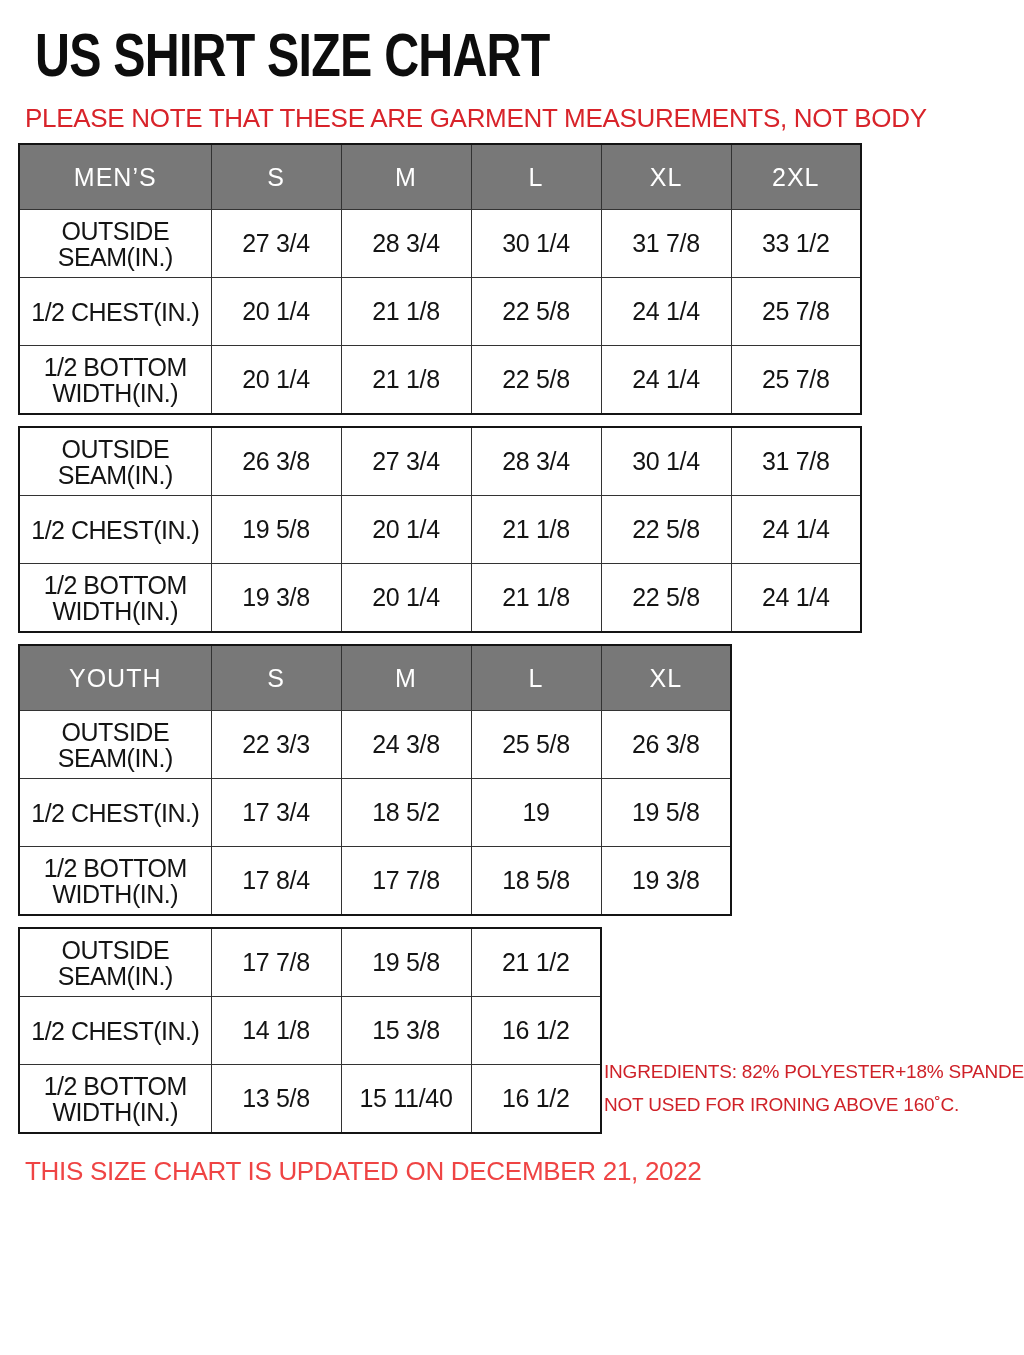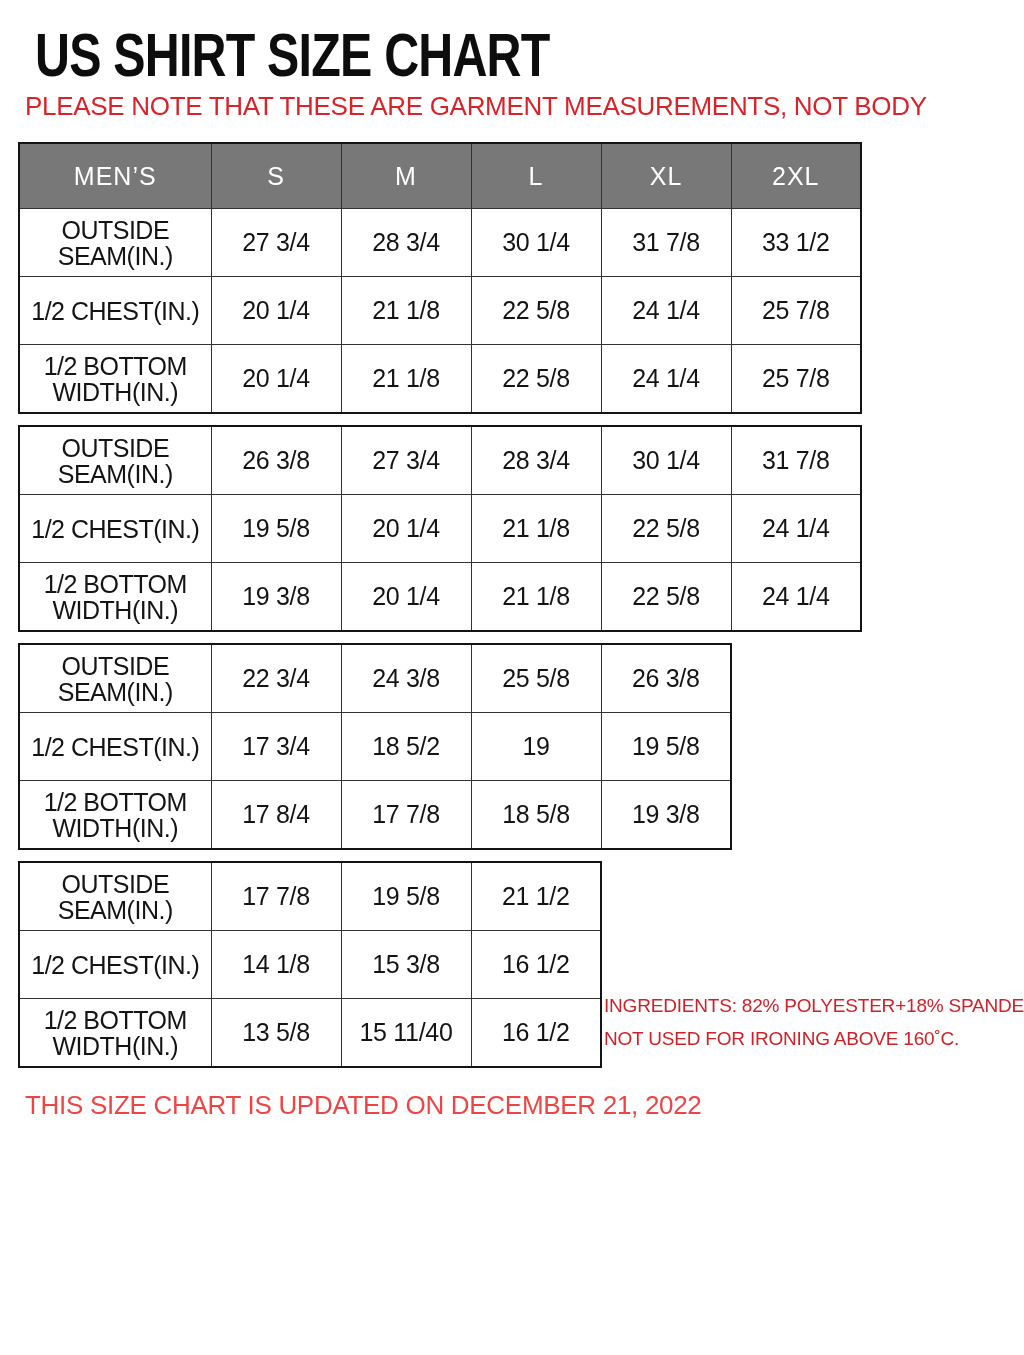--- a/index.html
+++ b/index.html
@@ -8,25 +8,25 @@
     font-family:"Liberation Sans","DejaVu Sans",sans-serif;
     -webkit-font-smoothing:antialiased;
   }
   .page-title{
     margin:20px 0 0 35px;
     font-size:62px;line-height:70px;font-weight:bold;color:#0d0d0d;
     letter-spacing:-1px;white-space:nowrap;
     transform:scaleX(0.78);transform-origin:0 50%;
   }
   .subtitle{
-    margin:2px 0 0 25px;
+    margin:14px 0 0 25px;
     color:#d8232a;font-size:26px;line-height:29px;font-weight:normal;
     letter-spacing:-0.3px;
   }
-  .tables-area{margin-top:21px;}
+  .tables-area{margin-top:10px;}
   table.size-table{
     border-collapse:collapse;table-layout:fixed;
     margin:0 0 11px 18px;
     border:2px solid #141414;
   }
   table.size-table col.c-lbl{width:192px;}
   table.size-table col.c-size{width:130px;}
   table.size-table th, table.size-table td{
     border:1px solid #333333;
     text-align:center;vertical-align:middle;
@@ -152,23 +152,30 @@
 
     <table class="size-table">
       <colgroup>
           <col class="c-lbl">
           <col class="c-size">
           <col class="c-size">
           <col class="c-size">
           <col class="c-size">
         </colgroup>
       <tbody>
+          <tr class="head">
+        <th>YOUTH</th>
+        <th>S</th>
+        <th>M</th>
+        <th>L</th>
+        <th>XL</th>
+      </tr>
       <tr>
         <td class="lbl">OUTSIDE SEAM(IN.)</td>
-        <td>22 3/4</td>
+        <td>22 3/3</td>
         <td>24 3/8</td>
         <td>25 5/8</td>
         <td>26 3/8</td>
       </tr>
       <tr>
         <td class="lbl">1/2 CHEST(IN.)</td>
         <td>17 3/4</td>
         <td>18 5/2</td>
         <td>19</td>
         <td>19 5/8</td>

